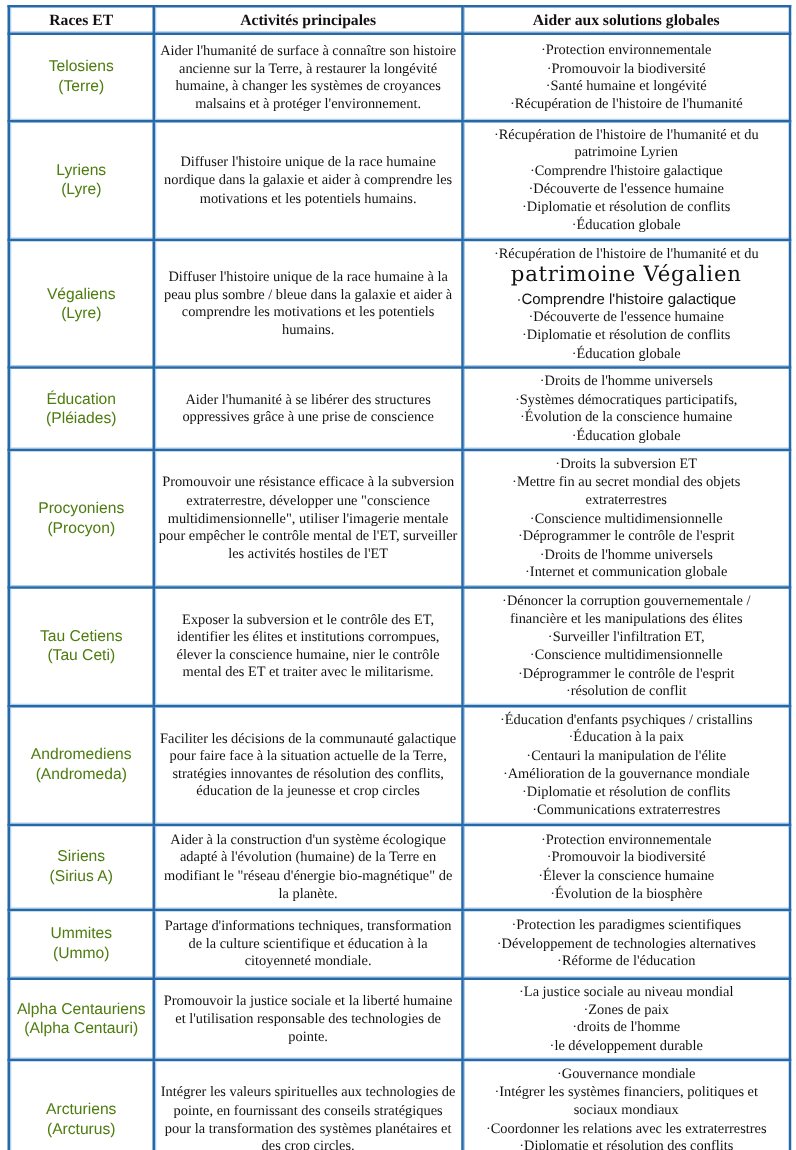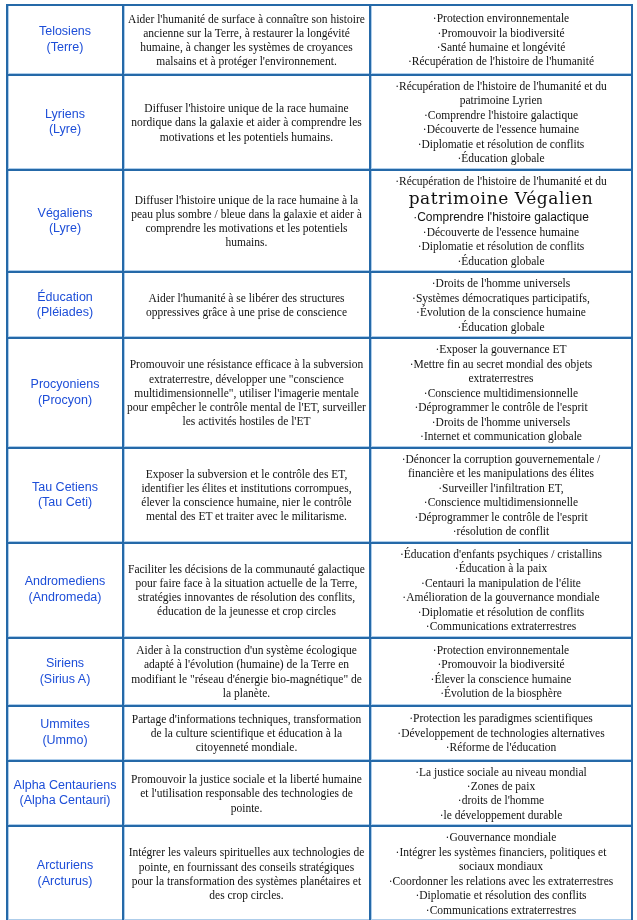--- a/index.html
+++ b/index.html
@@ -3,21 +3,21 @@
 <meta charset="utf-8">
 <style>
   html,body{margin:0;padding:0;background:#fff;}
   body{width:637px;height:920px;overflow:hidden;font-family:"Liberation Serif",serif;color:#111;}
   .wrap{padding:4px 4px 0 6px;}
   table{border-collapse:collapse;table-layout:fixed;width:625px;}
   td,th{border:2px solid #2569A8;vertical-align:middle;text-align:center;
         box-shadow:inset 1px 0 0 #aecdea, inset 0 -1px 0 #aecdea;}
   th{font:bold 12.5px "Liberation Serif",serif;padding:2px;}
   col.c1{width:116px;} col.c2{width:247px;} col.c3{width:262px;}
-  .race{font-family:"Liberation Sans",sans-serif;font-size:12.5px;line-height:1.25;color:#1d4ed8;}
+  .race{font-family:"Liberation Sans",sans-serif;font-size:12.5px;line-height:1.25;color:#4d7c0f;}
   .act{font-size:11.5px;line-height:1.24;padding:3px 3px;}
   .sol{font-size:11.5px;line-height:1.26;padding:3px 12px;}
   .li::before{content:"\00B7 ";}
   .li.cont::before{content:"";}
   .sans{font-family:"Liberation Sans",sans-serif;font-size:12px;}
   .wide{font-family:"DejaVu Serif",serif;font-size:17px;letter-spacing:0.6px;}
   tr.r0{height:22px;}  tr.r1{height:70px;}  tr.r2{height:93px;}  tr.r3{height:93px;}
   tr.r4{height:58px;}  tr.r5{height:108px;} tr.r6{height:88px;}  tr.r7{height:91px;}
   tr.r8{height:68px;}  tr.r9{height:55px;}  tr.r10{height:61px;} tr.r11{height:76px;}
 </style>
@@ -25,20 +25,25 @@
 <body>
 
 <div class="wrap">
 <table>
   <colgroup>
         <col class="c1">
         <col class="c2">
         <col class="c3">
       </colgroup>
   <tbody>
+        <tr class="r0">
+    <th>Races  ET</th>
+    <th>Activités principales</th>
+    <th>Aider aux solutions globales</th>
+  </tr>
 
   <tr class="r1">
     <td class="race">
       <div>Telosiens</div>
       <div>(Terre)</div>
     </td>
     <td class="act">Aider l'humanité de surface à connaître son histoire ancienne sur la Terre, à restaurer la longévité humaine, à changer les systèmes de croyances malsains et à protéger l'environnement.</td>
     <td class="sol">
             <div class="li">Protection environnementale</div>
             <div class="li">Promouvoir la biodiversité</div>
@@ -93,21 +98,21 @@
           </td>
   </tr>
 
   <tr class="r5">
     <td class="race">
       <div>Procyoniens</div>
       <div>(Procyon)</div>
     </td>
     <td class="act">Promouvoir une résistance efficace à la subversion extraterrestre, développer une "conscience multidimensionnelle", utiliser l'imagerie mentale pour empêcher le contrôle mental de l'ET, surveiller les activités hostiles de l'ET</td>
     <td class="sol">
-            <div class="li">Exposer la gouvernance ET</div>
+            <div class="li">Droits la subversion ET</div>
             <div class="li">Mettre fin au secret mondial des objets</div>
             <div class="li cont">extraterrestres</div>
             <div class="li">Conscience multidimensionnelle</div>
             <div class="li">Déprogrammer le contrôle de l'esprit</div>
             <div class="li">Droits de l'homme universels</div>
             <div class="li">Internet et communication globale</div>
           </td>
   </tr>
 
   <tr class="r6">

